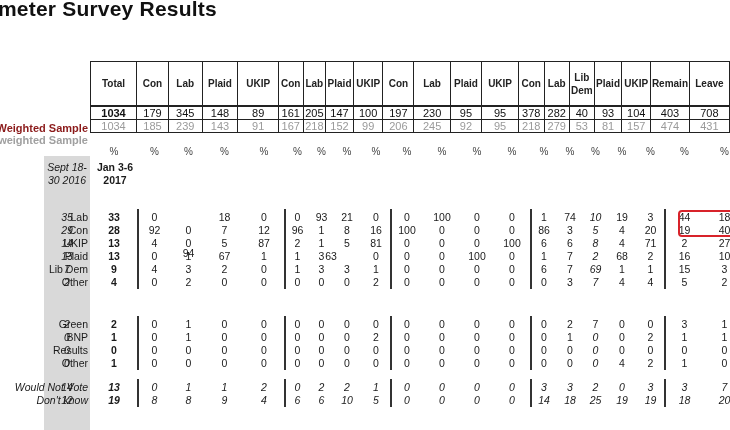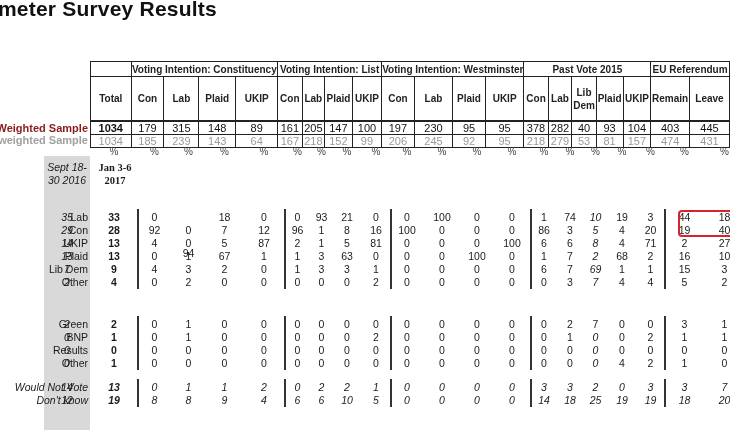--- a/index.html
+++ b/index.html
@@ -46,28 +46,20 @@
       <col style="width: 38px;">
       <col style="width: 26px;">
       <col style="width: 26px;">
       <col style="width: 25px;">
       <col style="width: 28px;">
       <col style="width: 29px;">
       <col style="width: 39px;">
       <col style="width: 41px;">
     </colgroup>
   <tbody>
-      <tr class="grp" id="grpRow">
-        <td></td>
-        <td colspan="4">Voting Intention: Constituency</td>
-        <td colspan="4">Voting Intention: List</td>
-        <td colspan="4">Voting Intention: Westminster</td>
-        <td colspan="5">Past Vote 2015</td>
-        <td colspan="2">EU Referendum</td>
-      </tr>
   <tr class="party" id="partyRow">
         <td>Total</td>
         <td>Con</td>
         <td>Lab</td>
         <td>Plaid</td>
         <td>UKIP</td>
         <td>Con</td>
         <td>Lab</td>
         <td>Plaid</td>
         <td>UKIP</td>
@@ -79,45 +71,45 @@
         <td>Lab</td>
         <td>Lib<br>Dem</td>
         <td>Plaid</td>
         <td>UKIP</td>
         <td>Remain</td>
         <td>Leave</td>
       </tr>
   <tr class="w" id="wRow">
         <td class="tot">1034</td>
         <td>179</td>
-        <td>315</td>
+        <td>345</td>
         <td>148</td>
         <td>89</td>
         <td>161</td>
         <td>205</td>
         <td>147</td>
         <td>100</td>
         <td>197</td>
         <td>230</td>
         <td>95</td>
         <td>95</td>
         <td>378</td>
         <td>282</td>
         <td>40</td>
         <td>93</td>
         <td>104</td>
         <td>403</td>
-        <td>445</td>
+        <td>708</td>
       </tr>
   <tr class="uw" id="uwRow">
         <td class="tot">1034</td>
         <td>185</td>
         <td>239</td>
         <td>143</td>
-        <td>64</td>
+        <td>91</td>
         <td>167</td>
         <td>218</td>
         <td>152</td>
         <td>99</td>
         <td>206</td>
         <td>245</td>
         <td>92</td>
         <td>95</td>
         <td>218</td>
         <td>279</td>
@@ -152,21 +144,21 @@
     <div class="pct" style="left: 585.5px; width: 20px;">%</div>
     <div class="pct" style="left: 612px; width: 20px;">%</div>
     <div class="pct" style="left: 640.5px; width: 20px;">%</div>
     <div class="pct" style="left: 674.5px; width: 20px;">%</div>
     <div class="pct" style="left: 714.5px; width: 20px;">%</div>
   </div>
 
 <div class="shade"></div>
 <div class="datehdr it" style="left:44px; top:161px; width:46px; white-space:pre;">Sept 18-
 30 2016</div>
-<div class="datehdr bd" style="left:90px; top:161px; width:50px; white-space:pre;font-family:Liberation Serif, serif;">Jan 3-6
+<div class="datehdr bd" style="left:90px; top:161px; width:50px; white-space:pre;">Jan 3-6
 2017</div>
 
 <div id="body">
     <div class="row-label" style="top: 211px;">Lab</div>
     <div class="cell it" style="left: 44px; width: 46px; top: 211px;">35</div>
     <div class="cell bd" style="left: 99px; width: 30px; top: 211px;">33</div>
     <div class="cell" style="left: 139.5px; width: 30px; top: 211px;">0</div>
     <div class="cell" style="left: 173.5px; width: 30px; top: 211px; margin-top: 36px;">94</div>
     <div class="cell" style="left: 209.5px; width: 30px; top: 211px;">18</div>
     <div class="cell" style="left: 249px; width: 30px; top: 211px;">0</div>
@@ -231,21 +223,21 @@
     <div class="cell" style="left: 709.5px; width: 30px; top: 237px;">27</div>
     <div class="row-label" style="top: 250px;">Plaid</div>
     <div class="cell it" style="left: 44px; width: 46px; top: 250px;">13</div>
     <div class="cell bd" style="left: 99px; width: 30px; top: 250px;">13</div>
     <div class="cell" style="left: 139.5px; width: 30px; top: 250px;">0</div>
     <div class="cell" style="left: 173.5px; width: 30px; top: 250px;">1</div>
     <div class="cell" style="left: 209.5px; width: 30px; top: 250px;">67</div>
     <div class="cell" style="left: 249px; width: 30px; top: 250px;">1</div>
     <div class="cell" style="left: 282.5px; width: 30px; top: 250px;">1</div>
     <div class="cell" style="left: 306.5px; width: 30px; top: 250px;">3</div>
-    <div class="cell" style="left: 332px; width: 30px; top: 250px;">63</div>
+    <div class="cell" style="left: 316px; width: 30px; top: 250px;">63</div>
     <div class="cell" style="left: 361px; width: 30px; top: 250px;">0</div>
     <div class="cell" style="left: 392px; width: 30px; top: 250px;">0</div>
     <div class="cell" style="left: 427px; width: 30px; top: 250px;">0</div>
     <div class="cell" style="left: 462px; width: 30px; top: 250px;">100</div>
     <div class="cell" style="left: 497px; width: 30px; top: 250px;">0</div>
     <div class="cell" style="left: 529px; width: 30px; top: 250px;">1</div>
     <div class="cell" style="left: 555px; width: 30px; top: 250px;">7</div>
     <div class="cell it" style="left: 580.5px; width: 30px; top: 250px;">2</div>
     <div class="cell" style="left: 607px; width: 30px; top: 250px;">68</div>
     <div class="cell" style="left: 635.5px; width: 30px; top: 250px;">2</div>

